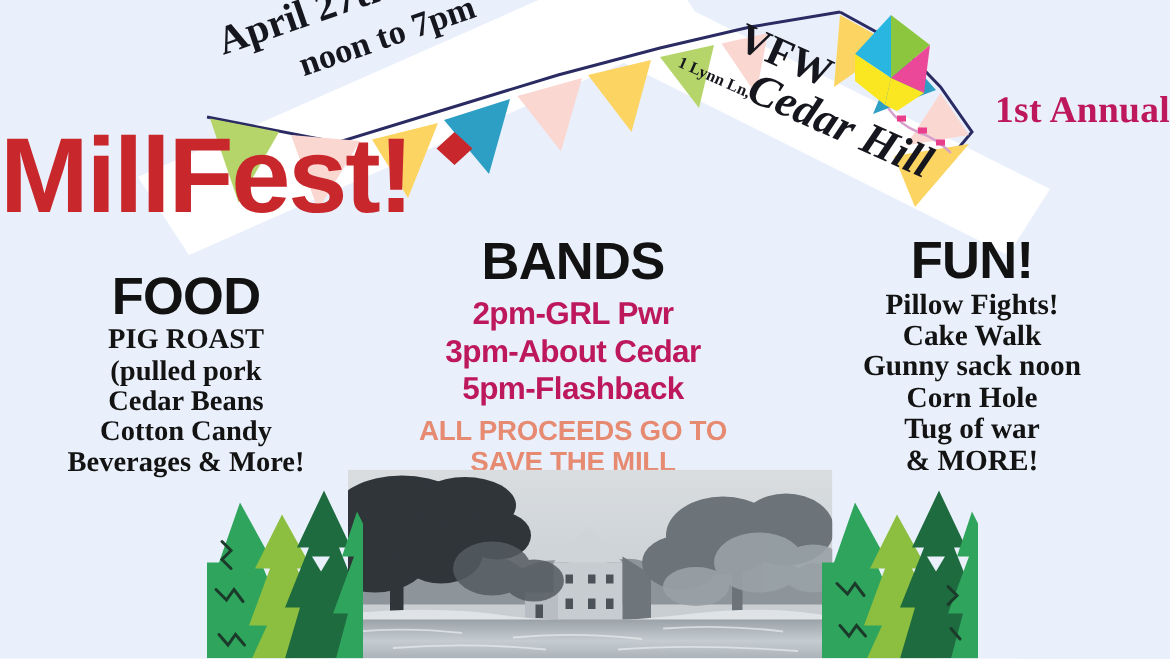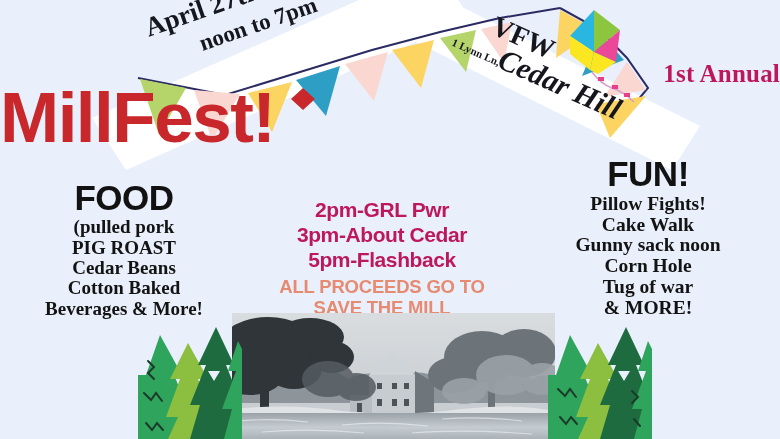--- a/index.html
+++ b/index.html
@@ -238,29 +238,30 @@
   <div class="ribbon-text" id="venue-city">Cedar Hill</div>
 
   <div class="sub-annual">1st Annual</div>
   <div class="title-millfest">MillFest!</div>
 
   <div class="columns">
 
     <div class="col col-food">
       <div class="col-head">FOOD</div>
       <div class="serif-list">
+        <div>PIG ROAST</div>
         <div>(pulled pork</div>
-        <div>PIG ROAST</div>
         <div>Cedar Beans</div>
-        <div>Cotton Baked</div>
+        <div>Cotton Candy</div>
         <div>Beverages &amp; More!</div>
       </div>
     </div>
 
     <div class="col col-bands">
+      <div class="col-head">BANDS</div>
       <div class="sans-list">
         <div>2pm-GRL Pwr</div>
         <div>3pm-About Cedar</div>
         <div>5pm-Flashback</div>
       </div>
       <div class="proceeds">
         <div>ALL PROCEEDS GO TO</div>
         <div>SAVE THE MILL</div>
       </div>
     </div>

